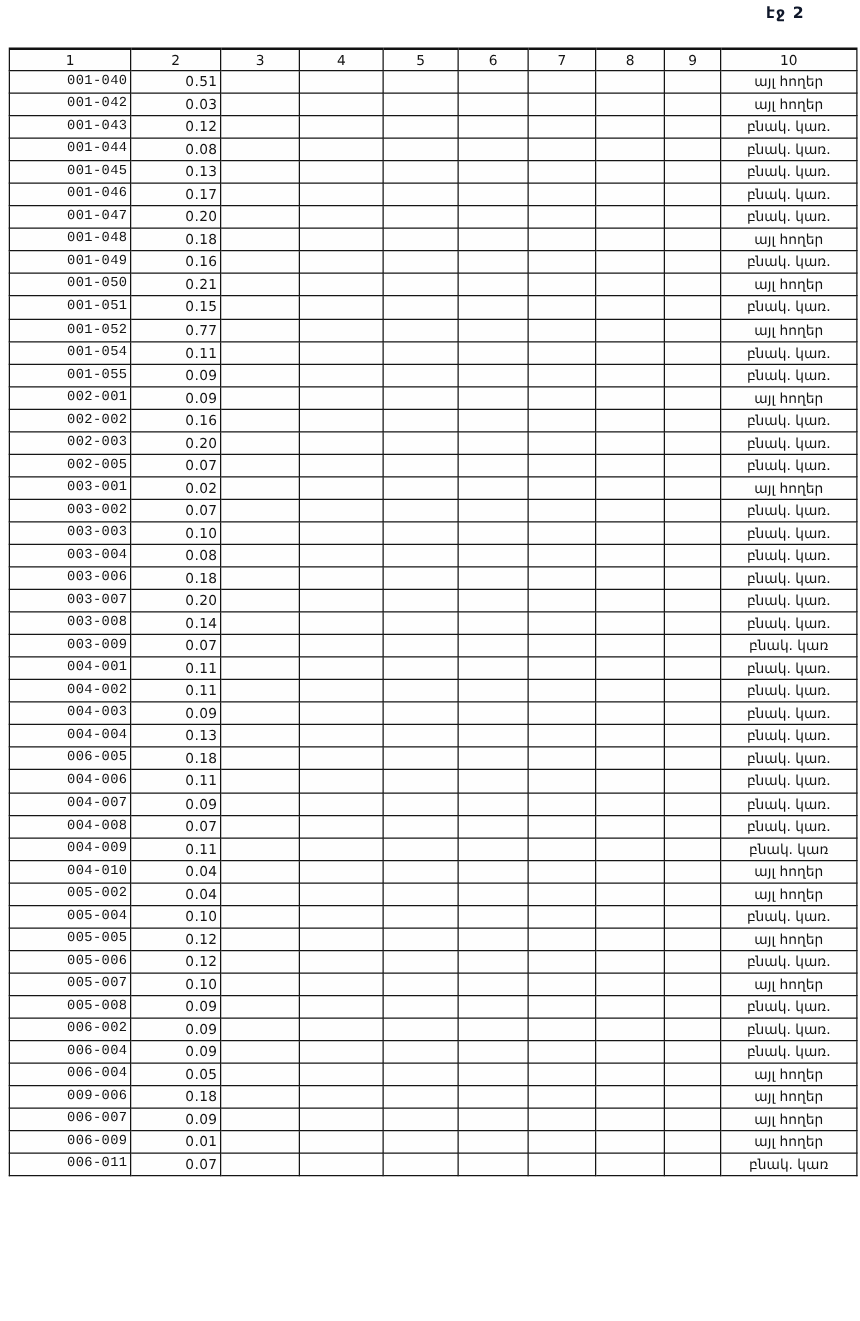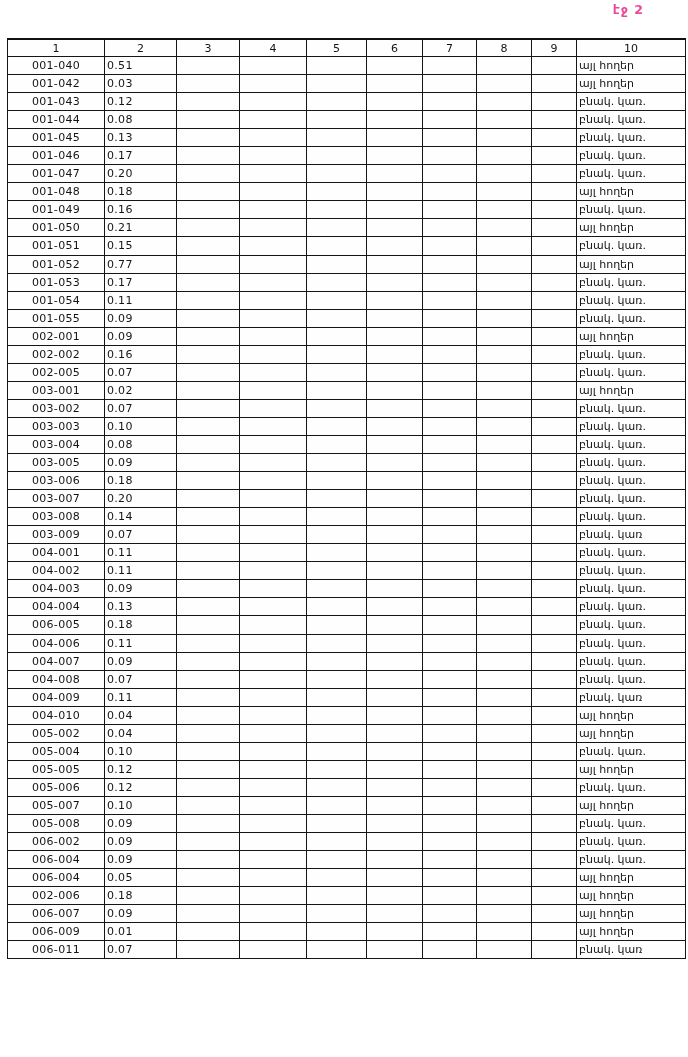--- a/index.html
+++ b/index.html
@@ -15,21 +15,21 @@
     color: #141414;
     overflow: hidden;
   }
   .page-number {
     position: absolute;
     top: 2px;
     right: 44px;
     font-size: 12.5px;
     font-weight: bold;
     letter-spacing: 1px;
-    color: #ec4899;
+    color: #0f172a;
   }
   table.scan-table {
     position: absolute;
     left: 7px;
     top: 38px;
     width: 678px;
     border-collapse: collapse;
     table-layout: fixed;
   }
   table.scan-table th,
@@ -43,30 +43,31 @@
     white-space: nowrap;
     background: #fefefe;
   }
   table.scan-table thead th {
     font-weight: normal;
     text-align: center;
     height: 16px;
     border-top: 2.2px solid #111;
   }
   td.cell-code {
-    text-align: center;
+    text-align: right;
     padding-left: 3px;
     letter-spacing: 0.3px;
+    font-family: Liberation Mono, monospace;
   }
   td.cell-value {
-    text-align: left;
+    text-align: right;
     letter-spacing: 0.3px;
   }
   td.cell-land {
-    text-align: left;
+    text-align: center;
     padding-left: 5px;
     font-size: 11px;
   }
   td.cell-empty {
     
   }
 </style>
 </head>
 <body>
 
@@ -238,32 +239,20 @@
         <td class="cell-empty"></td>
         <td class="cell-empty"></td>
         <td class="cell-empty"></td>
         <td class="cell-empty"></td>
         <td class="cell-empty"></td>
         <td class="cell-empty"></td>
         <td class="cell-empty"></td>
         <td class="cell-land">այլ հողեր</td>
       </tr>
       <tr>
-        <td class="cell-code">001-053</td>
-        <td class="cell-value">0.17</td>
-        <td class="cell-empty"></td>
-        <td class="cell-empty"></td>
-        <td class="cell-empty"></td>
-        <td class="cell-empty"></td>
-        <td class="cell-empty"></td>
-        <td class="cell-empty"></td>
-        <td class="cell-empty"></td>
-        <td class="cell-land">բնակ. կառ.</td>
-      </tr>
-      <tr>
         <td class="cell-code">001-054</td>
         <td class="cell-value">0.11</td>
         <td class="cell-empty"></td>
         <td class="cell-empty"></td>
         <td class="cell-empty"></td>
         <td class="cell-empty"></td>
         <td class="cell-empty"></td>
         <td class="cell-empty"></td>
         <td class="cell-empty"></td>
         <td class="cell-land">բնակ. կառ.</td>
@@ -298,20 +287,32 @@
         <td class="cell-empty"></td>
         <td class="cell-empty"></td>
         <td class="cell-empty"></td>
         <td class="cell-empty"></td>
         <td class="cell-empty"></td>
         <td class="cell-empty"></td>
         <td class="cell-empty"></td>
         <td class="cell-land">բնակ. կառ.</td>
       </tr>
       <tr>
+        <td class="cell-code">002-003</td>
+        <td class="cell-value">0.20</td>
+        <td class="cell-empty"></td>
+        <td class="cell-empty"></td>
+        <td class="cell-empty"></td>
+        <td class="cell-empty"></td>
+        <td class="cell-empty"></td>
+        <td class="cell-empty"></td>
+        <td class="cell-empty"></td>
+        <td class="cell-land">բնակ. կառ.</td>
+      </tr>
+      <tr>
         <td class="cell-code">002-005</td>
         <td class="cell-value">0.07</td>
         <td class="cell-empty"></td>
         <td class="cell-empty"></td>
         <td class="cell-empty"></td>
         <td class="cell-empty"></td>
         <td class="cell-empty"></td>
         <td class="cell-empty"></td>
         <td class="cell-empty"></td>
         <td class="cell-land">բնակ. կառ.</td>
@@ -358,32 +359,20 @@
         <td class="cell-empty"></td>
         <td class="cell-empty"></td>
         <td class="cell-empty"></td>
         <td class="cell-empty"></td>
         <td class="cell-empty"></td>
         <td class="cell-empty"></td>
         <td class="cell-empty"></td>
         <td class="cell-land">բնակ. կառ.</td>
       </tr>
       <tr>
-        <td class="cell-code">003-005</td>
-        <td class="cell-value">0.09</td>
-        <td class="cell-empty"></td>
-        <td class="cell-empty"></td>
-        <td class="cell-empty"></td>
-        <td class="cell-empty"></td>
-        <td class="cell-empty"></td>
-        <td class="cell-empty"></td>
-        <td class="cell-empty"></td>
-        <td class="cell-land">բնակ. կառ.</td>
-      </tr>
-      <tr>
         <td class="cell-code">003-006</td>
         <td class="cell-value">0.18</td>
         <td class="cell-empty"></td>
         <td class="cell-empty"></td>
         <td class="cell-empty"></td>
         <td class="cell-empty"></td>
         <td class="cell-empty"></td>
         <td class="cell-empty"></td>
         <td class="cell-empty"></td>
         <td class="cell-land">բնակ. կառ.</td>
@@ -646,21 +635,21 @@
         <td class="cell-empty"></td>
         <td class="cell-empty"></td>
         <td class="cell-empty"></td>
         <td class="cell-empty"></td>
         <td class="cell-empty"></td>
         <td class="cell-empty"></td>
         <td class="cell-empty"></td>
         <td class="cell-land">այլ հողեր</td>
       </tr>
       <tr>
-        <td class="cell-code">002-006</td>
+        <td class="cell-code">009-006</td>
         <td class="cell-value">0.18</td>
         <td class="cell-empty"></td>
         <td class="cell-empty"></td>
         <td class="cell-empty"></td>
         <td class="cell-empty"></td>
         <td class="cell-empty"></td>
         <td class="cell-empty"></td>
         <td class="cell-empty"></td>
         <td class="cell-land">այլ հողեր</td>
       </tr>

